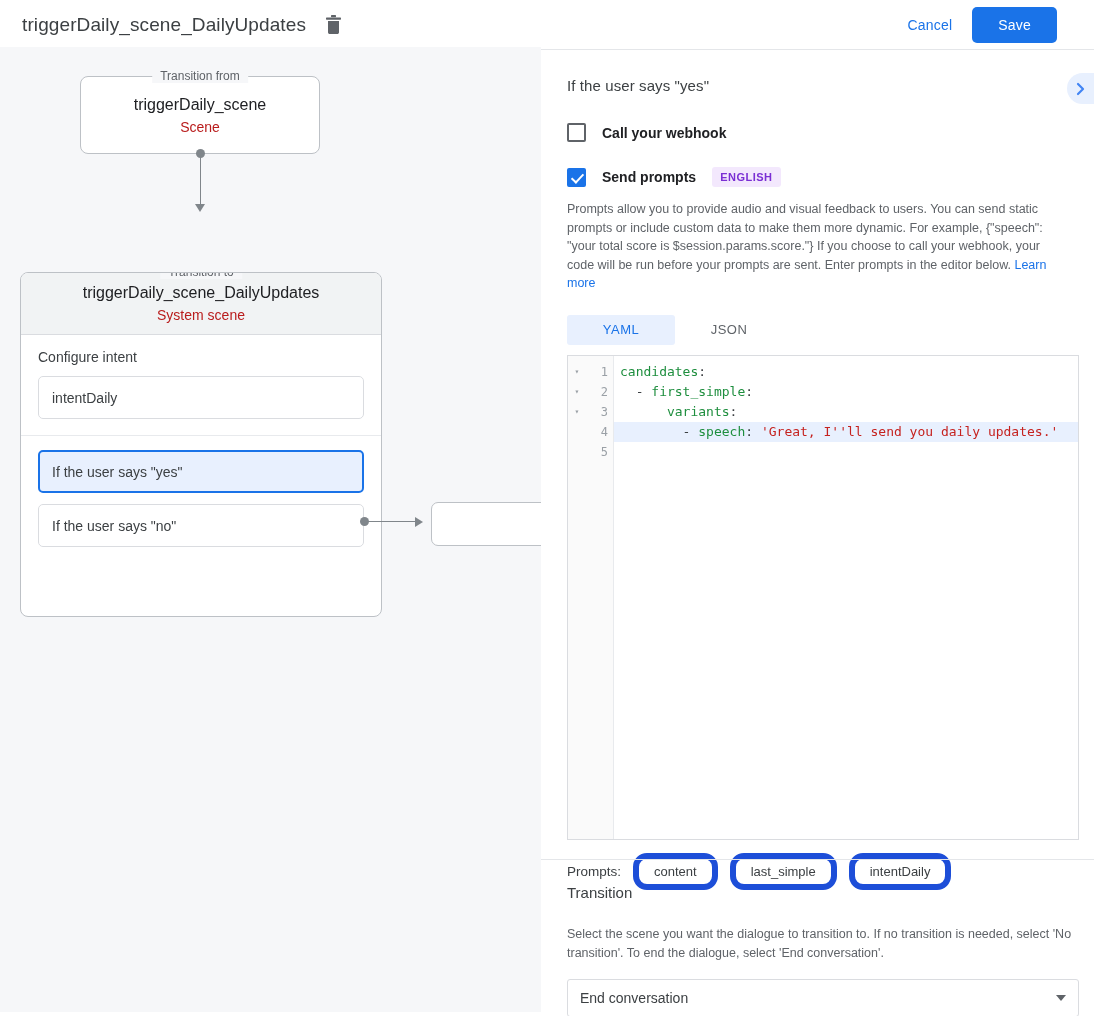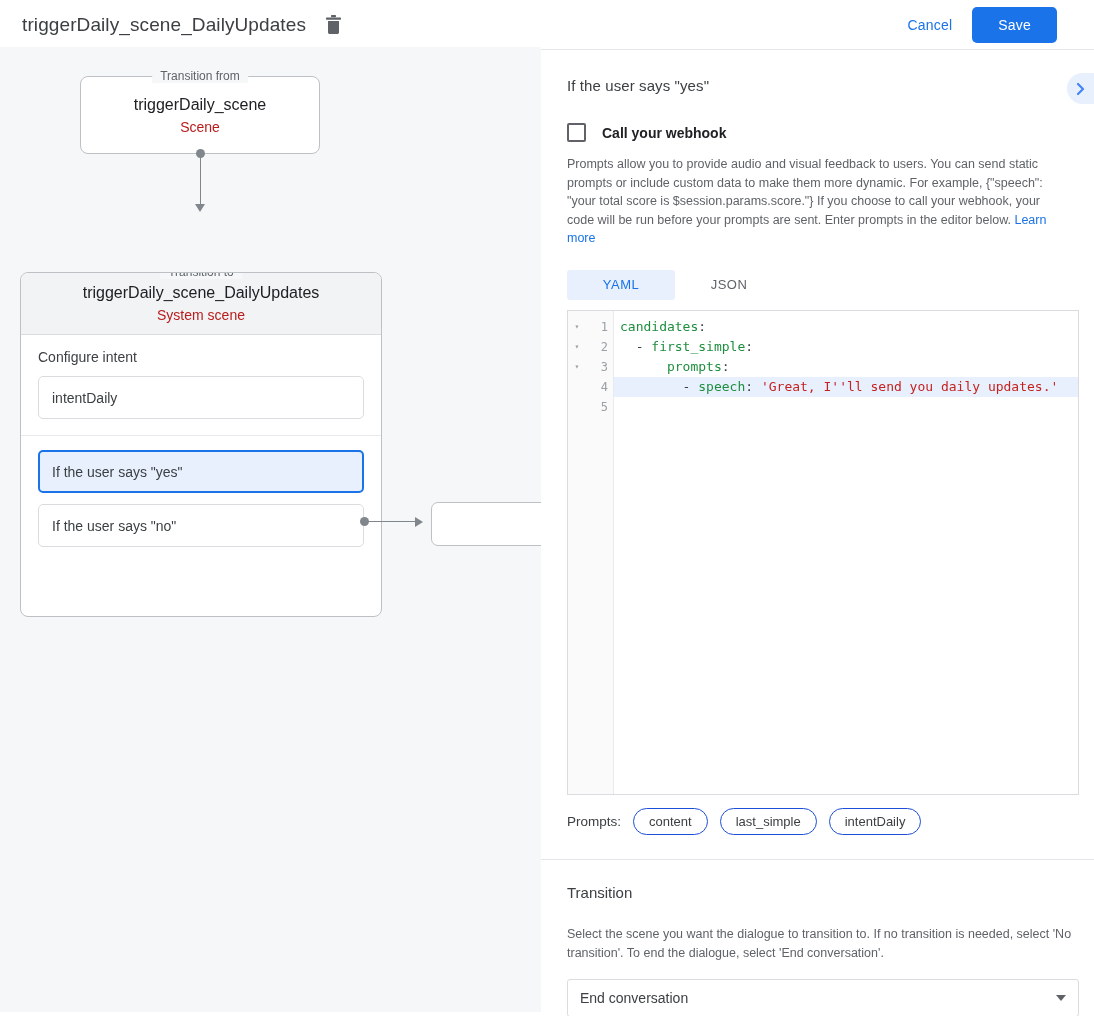--- a/index.html
+++ b/index.html
@@ -308,21 +308,21 @@
   .tok-key { color: #1e8e3e; }
   .tok-punc { color: #3c4043; }
   .tok-str { color: #c5221f; }
 
   .insert-row {
     margin-top: 13px;
     display: flex; align-items: center; gap: 12px;
   }
   .insert-label { font-size: 13.5px; color: #3c4043; }
   .chip {
-    border: 1px solid #1d4ed8;
+    border: 6px solid #1d4ed8;
     border-radius: 14px;
     padding: 5px 15px;
     font-size: 13px; color: #3c4043;
     cursor: pointer;
     background: #ffffff;
   }
 
   .section-divider {
     position: absolute;
     left: 0; top: 808px;
@@ -423,20 +423,25 @@
   </div>
 
   <div class="panel-pad">
     <div class="panel-title">If the user says "yes"</div>
 
     <div class="check-row">
       <div class="cbox"></div>
       <div class="check-label">Call your webhook</div>
     </div>
 
+    <div class="check-row" style="margin-top:25px;">
+      <div class="cbox checked"></div>
+      <div class="check-label">Send prompts</div>
+      <div class="lang-badge">ENGLISH</div>
+    </div>
 
     <div class="help-text"><span>Prompts allow you to provide audio and visual feedback to users. You can send static prompts or include custom data to make them more dynamic. For example, {"speech": "your total score is $session.params.score."} If you choose to call your webhook, your code will be run before your prompts are sent. Enter prompts in the editor below. </span><a class="link">Learn more</a></div>
 
     <div class="tabs">
       <div class="tab active">YAML</div>
       <div class="tab">JSON</div>
     </div>
 
     <div class="editor">
       <div class="gutter" id="gutter">
@@ -457,21 +462,21 @@
             <span class="lineno">4</span>
           </div>
           <div class="gutter-row">
             <span class="fold"></span>
             <span class="lineno">5</span>
           </div>
         </div>
       <div class="code-area" id="code-area">
           <div class="code-row"><span class="tok-key">candidates</span><span class="tok-punc">:</span></div>
           <div class="code-row"><span class="tok-punc">  - </span><span class="tok-key">first_simple</span><span class="tok-punc">:</span></div>
-          <div class="code-row"><span class="tok-punc">      </span><span class="tok-key">prompts</span><span class="tok-punc">:</span></div>
+          <div class="code-row"><span class="tok-punc">      </span><span class="tok-key">variants</span><span class="tok-punc">:</span></div>
           <div class="code-row hl"><span class="tok-punc">        - </span><span class="tok-key">speech</span><span class="tok-punc">: </span><span class="tok-str">'Great, I''ll send you daily updates.'</span></div>
           <div class="code-row"></div>
         </div>
     </div>
 
     <div class="insert-row">
       <div class="insert-label">Prompts:</div>
       <div class="chip">content</div>
       <div class="chip">last_simple</div>
       <div class="chip">intentDaily</div>

